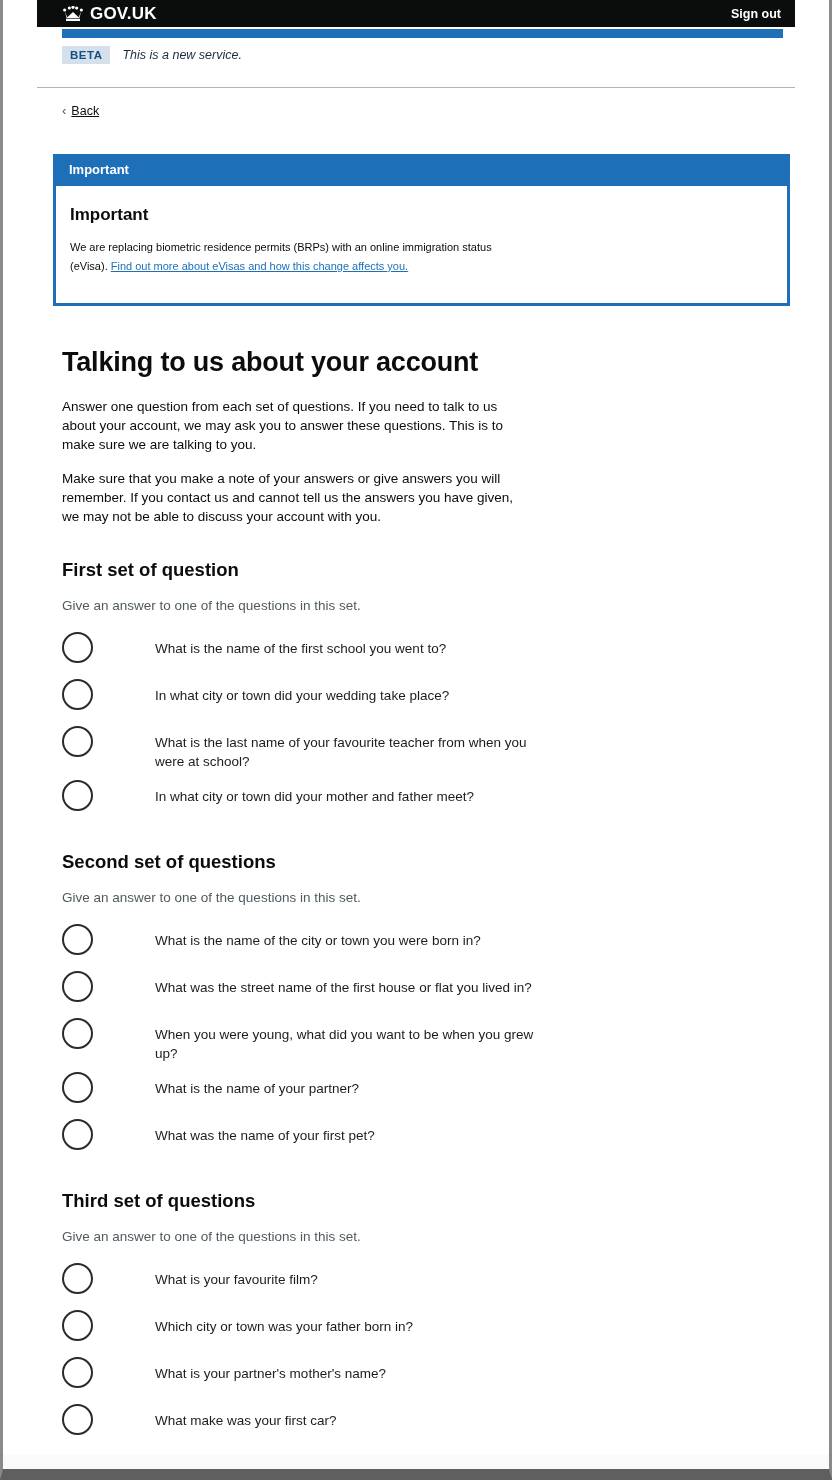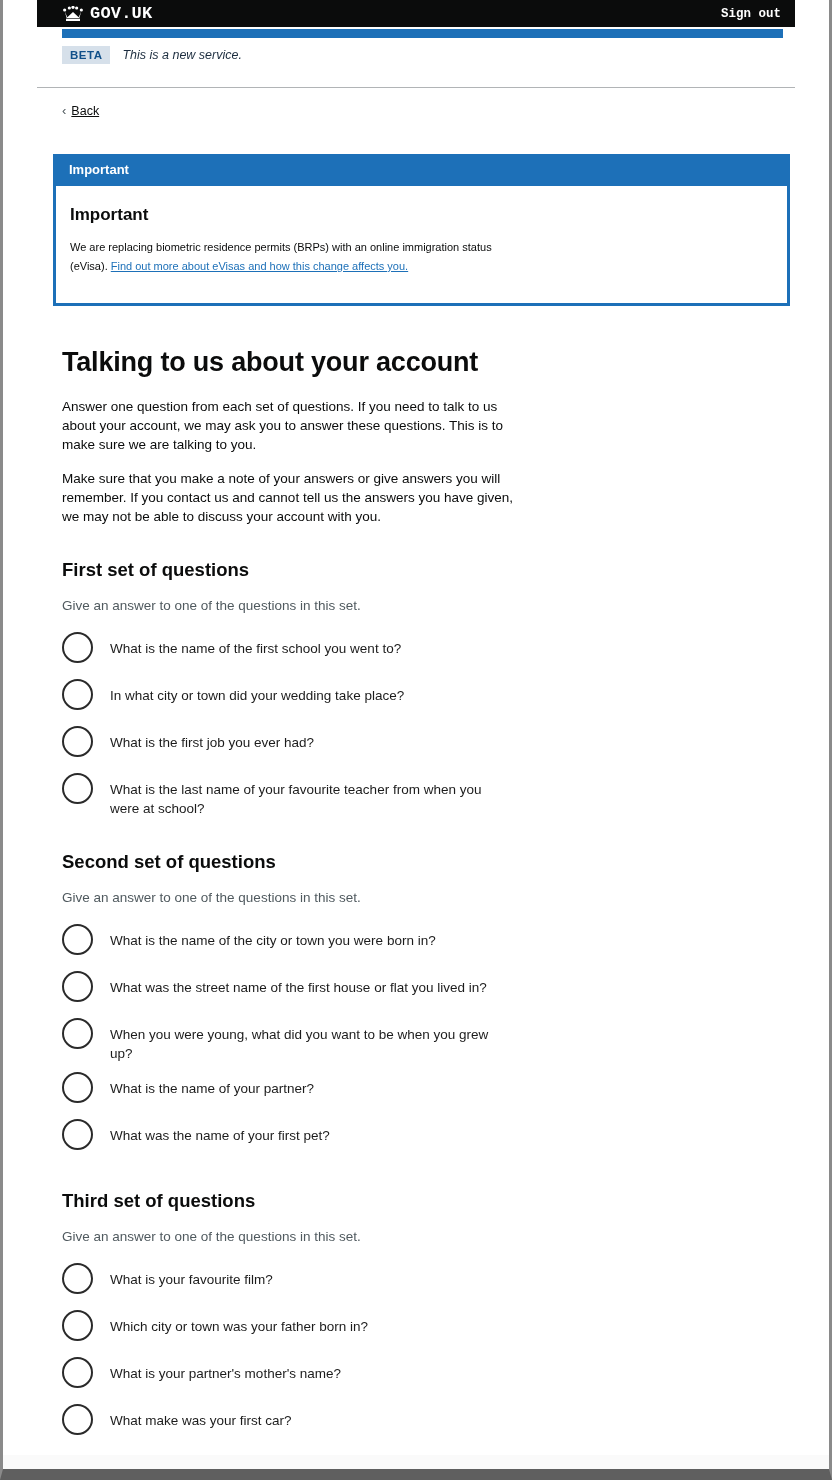--- a/index.html
+++ b/index.html
@@ -19,21 +19,20 @@
     position: relative;
     overflow: hidden;
   }
   .page { width: 758px; margin: 0 auto; background: #fff; }
 
   
   .govuk-header {
     background: #0b0c0c; height: 27px;
     display: flex; align-items: center; justify-content: space-between;
     padding: 0 14px 0 25px;
-    font-family: Liberation Mono, monospace;
   }
   .logo { display: flex; align-items: center; gap: 6px; color: #fff; }
   .logo-text { font-weight: bold; font-size: 17px; letter-spacing: .2px; }
   .crown svg { display: block; }
   .signout {
     color: #fff; font-weight: bold; font-size: 12.5px; text-decoration: none;
   }
 
   
   .blue-bar { height: 9px; background: #1d70b8; margin: 2px 12px 0 25px; }
@@ -86,21 +85,21 @@
     margin: 41px 0 0 0;
   }
   .intro { font-size: 13.5px; line-height: 19px; max-width: 458px; margin: 19px 0 0 0; }
   .intro + .intro { margin-top: 15px; }
 
   h2.set-heading { font-size: 18.5px; font-weight: bold; margin: 33px 0 0 0; }
   .hint { font-size: 13.5px; color: #505a5f; margin: 17px 0 19px 0; }
 
   .radio-item {
     display: flex; align-items: flex-start;
-    margin: 0 0 9px 0; min-height: 38px; cursor: pointer;
+    margin: 0 0 9px 0; min-height: 38px; cursor: pointer; gap: 45px;
   }
   .radio-circle {
     flex: 0 0 auto;
     width: 31px; height: 31px;
     border: 2px solid #2a2a2a; border-radius: 50%;
     background: #fff;
   }
   .radio-label {
     font-size: 13.5px; line-height: 19px; color: #1c1c1c;
     padding: 7px 0 0 17px; max-width: 418px;
@@ -156,38 +155,38 @@
         <p class="notif-text"><span>We are replacing biometric residence permits (BRPs) with an online immigration status (eVisa). </span><a class="notif-link">Find out more about eVisas and how this change affects you.</a></p>
       </div>
     </div>
 
     
     <main class="main">
       <h1 class="page-title">Talking to us about your account</h1>
       <p class="intro">Answer one question from each set of questions. If you need to talk to us about your account, we may ask you to answer these questions. This is to make sure we are talking to you.</p>
       <p class="intro">Make sure that you make a note of your answers or give answers you will remember. If you contact us and cannot tell us the answers you have given, we may not be able to discuss your account with you.</p>
 
-      <h2 class="set-heading">First set of questions</h2>
+      <h2 class="set-heading">First set of question</h2>
       <p class="hint">Give an answer to one of the questions in this set.</p>
       <div class="radio-group">
         <div class="radio-item">
           <span class="radio-circle"></span>
           <span class="radio-label">What is the name of the first school you went to?</span>
         </div>
         <div class="radio-item">
           <span class="radio-circle"></span>
           <span class="radio-label">In what city or town did your wedding take place?</span>
         </div>
         <div class="radio-item">
           <span class="radio-circle"></span>
-          <span class="radio-label">What is the first job you ever had?</span>
-        </div>
-        <div class="radio-item">
-          <span class="radio-circle"></span>
           <span class="radio-label">What is the last name of your favourite teacher from when you were at school?</span>
+        </div>
+        <div class="radio-item">
+          <span class="radio-circle"></span>
+          <span class="radio-label">In what city or town did your mother and father meet?</span>
         </div>
       </div>
 
       <h2 class="set-heading">Second set of questions</h2>
       <p class="hint">Give an answer to one of the questions in this set.</p>
       <div class="radio-group">
         <div class="radio-item">
           <span class="radio-circle"></span>
           <span class="radio-label">What is the name of the city or town you were born in?</span>
         </div>

